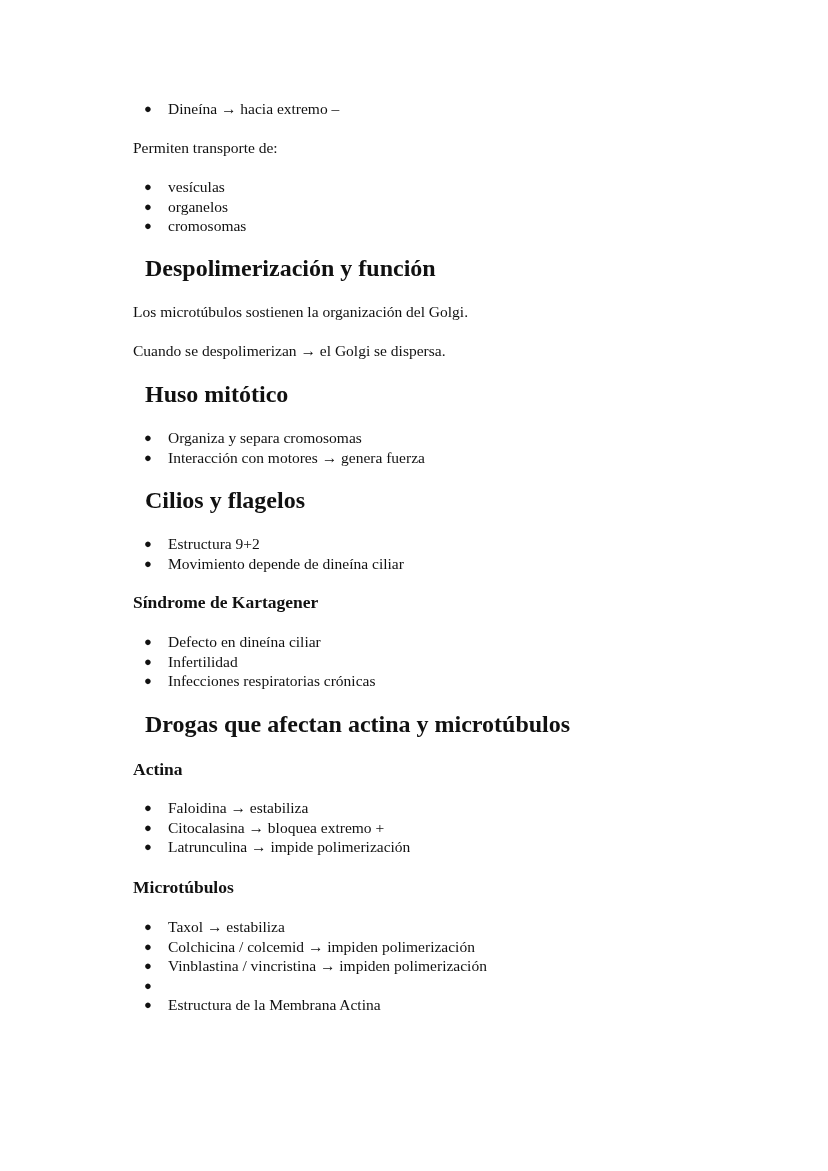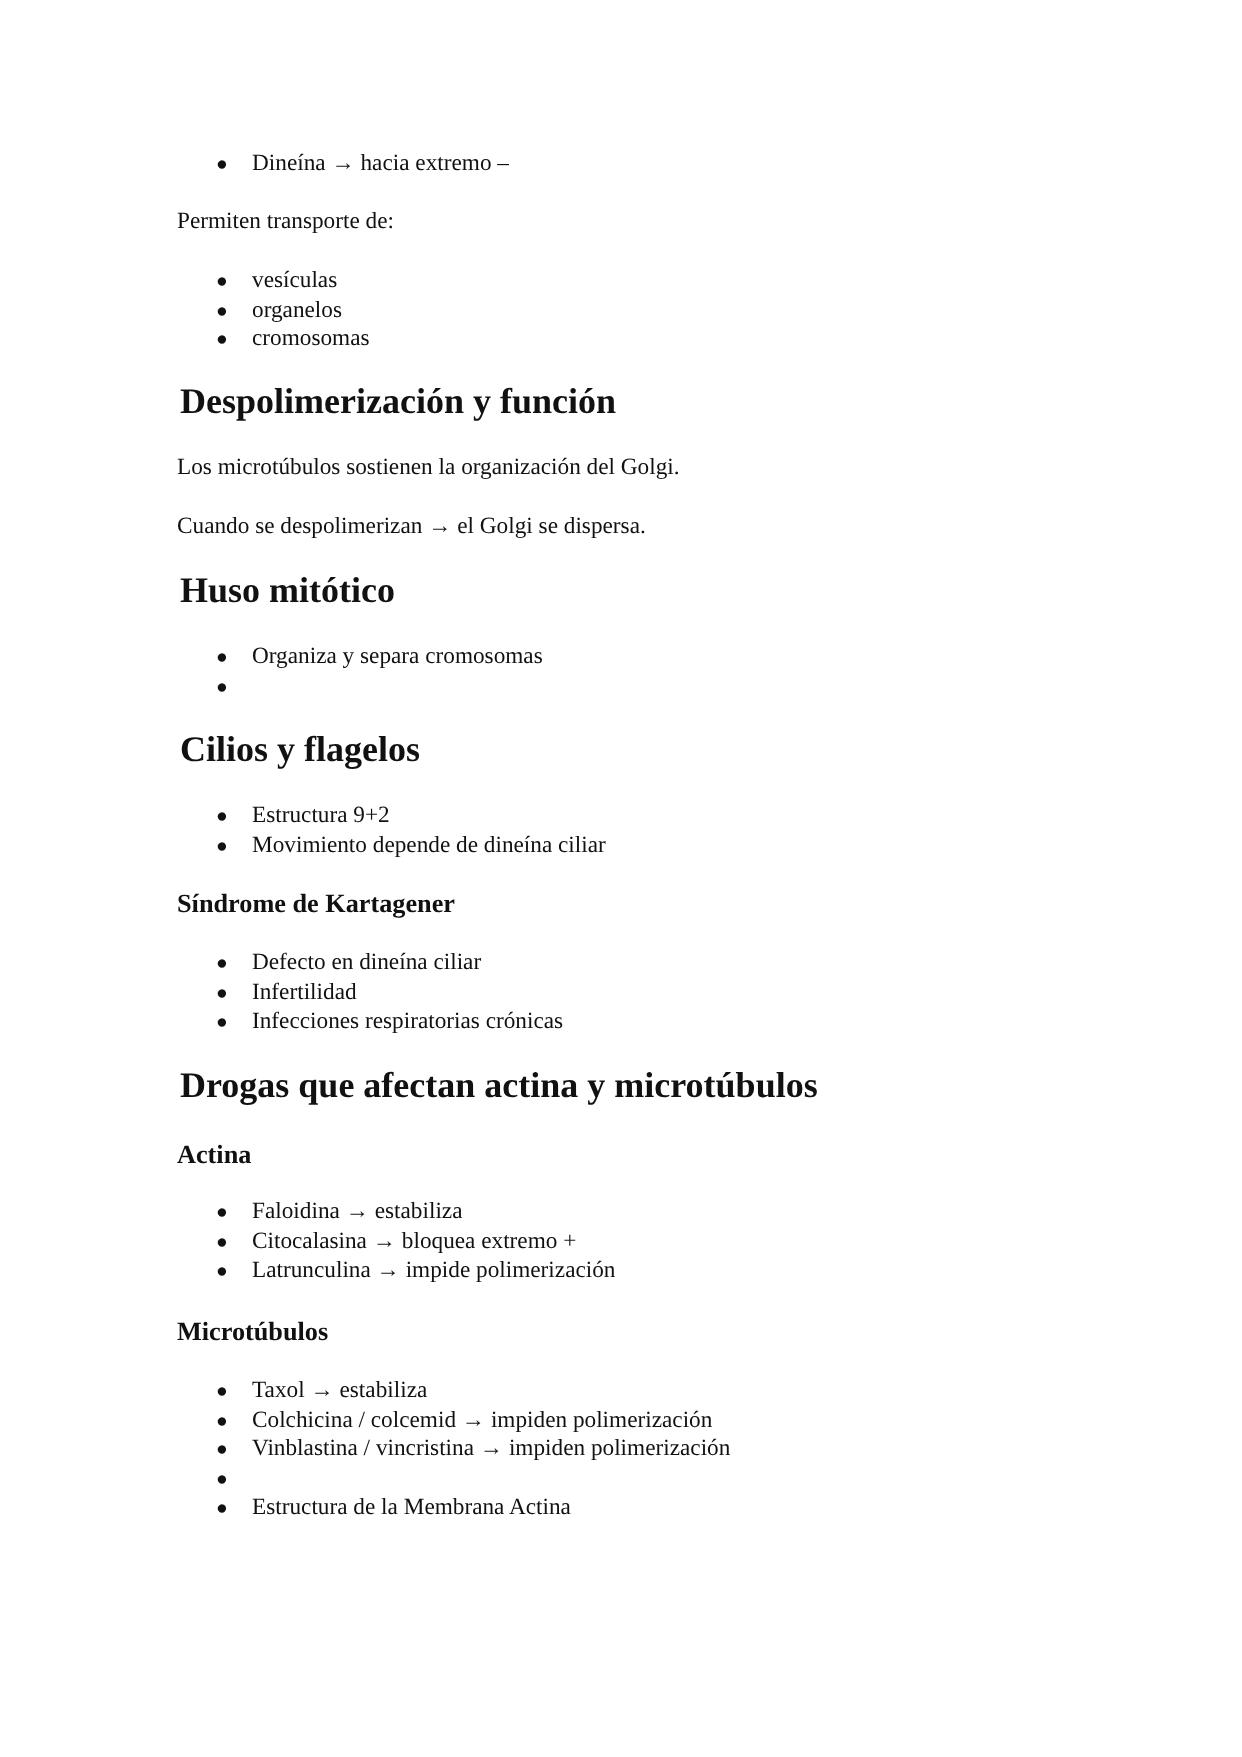--- a/index.html
+++ b/index.html
@@ -18,28 +18,29 @@
     .page {
       position: absolute;
       left: 0;
       top: 0;
       width: 828px;
       height: 1171px;
     }
     .abs {
       position: absolute;
       white-space: nowrap;
+      margin-left: 15px;
     }
     .p {
       left: 118px;
       font-size: 15.5px;
       line-height: 20px;
     }
     .h2 {
-      left: 120px;
+      left: 130px;
       font-size: 24px;
       font-weight: bold;
       line-height: 30px;
     }
     .h3 {
       left: 118px;
       font-size: 17.5px;
       font-weight: bold;
       line-height: 22px;
     }
@@ -82,21 +83,21 @@
     <li><span class="bullet">●</span><span>cromosomas</span></li>
   </ul>
 
   <div class="abs h2" style="top:253px;">Despolimerización y función</div>
   <div class="abs p" style="top:302px;">Los microtúbulos sostienen la organización del Golgi.</div>
   <div class="abs p" style="top:341px;">Cuando se despolimerizan → el Golgi se dispersa.</div>
 
   <div class="abs h2" style="top:379px;">Huso mitótico</div>
   <ul class="list" style="top:428px;">
     <li><span class="bullet">●</span><span>Organiza y separa cromosomas</span></li>
-    <li><span class="bullet">●</span></li>
+    <li><span class="bullet">●</span><span>Interacción con motores → genera fuerza</span></li>
   </ul>
 
   <div class="abs h2" style="top:485px;">Cilios y flagelos</div>
   <ul class="list" style="top:534px;">
     <li><span class="bullet">●</span><span>Estructura 9+2</span></li>
     <li><span class="bullet">●</span><span>Movimiento depende de dineína ciliar</span></li>
   </ul>
 
   <div class="abs h3" style="top:591px;text-align:right;">Síndrome de Kartagener</div>
   <ul class="list" style="top:632px;">

